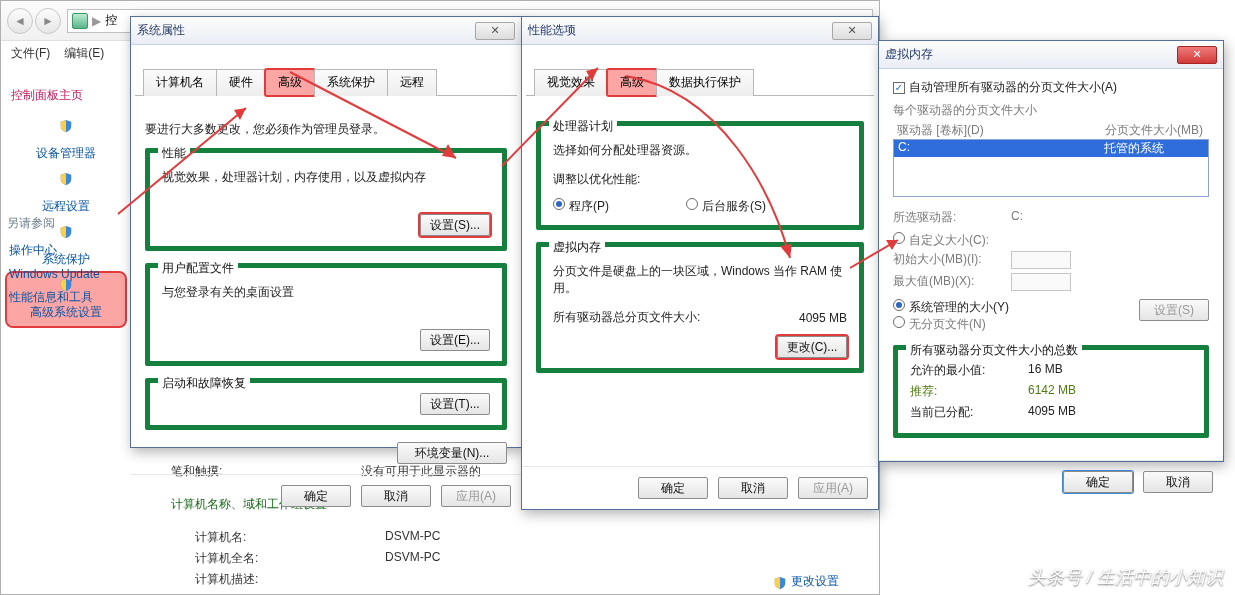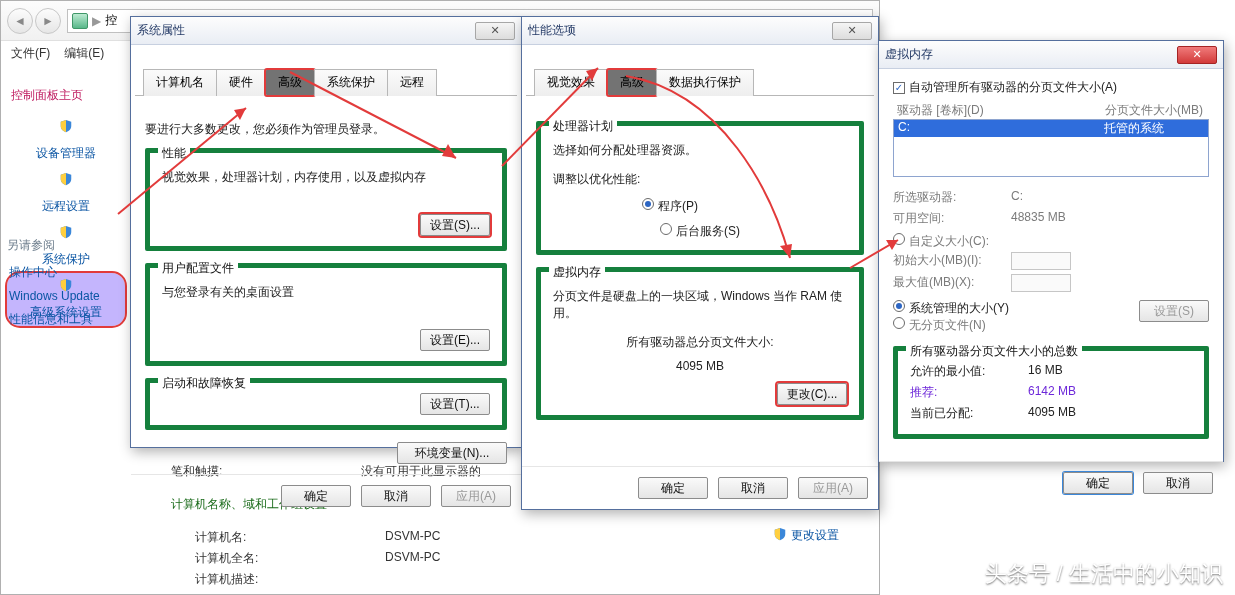--- a/index.html
+++ b/index.html
@@ -8,62 +8,62 @@
   .exp-header{height:40px;display:flex;align-items:center;padding:6px;gap:6px;border-bottom:1px solid #e0e0e0;background:linear-gradient(#fcfcfc,#f1f1f1);}
   .nav-buttons{display:flex;gap:2px;}
   .nav-btn{width:26px;height:26px;border:1px solid #c7c7c7;border-radius:13px;background:linear-gradient(#fcfcfc,#e6e6e6);display:flex;align-items:center;justify-content:center;color:#888;}
   .addr{flex:1;height:24px;border:1px solid #c0c0c0;background:#fff;display:flex;align-items:center;padding:0 4px;gap:4px;}
   .addr .sep{color:#999;}
   .addr .icn{width:16px;height:16px;background:linear-gradient(#bcebd2,#58b789);border:1px solid #3f9768;border-radius:2px;}
   .exp-menu{padding:4px 10px;display:flex;gap:14px;color:#333;}
   .sidebar{position:absolute;left:0;top:70px;width:130px;padding:10px 6px;}
   .sb-title{color:#be185d;padding:6px 4px 10px;}
   .sb-item{display:flex;align-items:center;gap:12px;padding:5px 4px;color:#0a55a3;flex-direction:column;}
-  .sb-item.sel{outline:2px solid #e23b3b;outline-offset:0;border-radius:13px;background:#c4b5fd;}
+  .sb-item.sel{outline:2px solid #e23b3b;outline-offset:0;border-radius:6px;background:#fca5a5;}
   .shield{width:14px;height:14px;display:inline-block;}
   .shield svg{width:14px;height:14px;}
-  .sb-footer{position:absolute;bottom:4px;left:6px;color:#70808f;}
+  .sb-footer{position:absolute;bottom:26px;left:6px;color:#70808f;}
   .sb-footer .lnk{color:#0a55a3;padding:4px 2px;}
   .content-back{position:absolute;left:130px;top:70px;right:0;bottom:0;padding:20px 40px;color:#333;}
   .content-back h4{font-weight:normal;margin:0 0 14px 0;color:#1a6b1a;}
   .row-l{display:flex;gap:60px;padding:2px 0;}
   .row-l .lab{width:130px;}
-  .chg{display:flex;align-items:flex-start;gap:4px;color:#0a55a3;}
+  .chg{display:flex;align-items:flex-end;gap:4px;color:#0a55a3;}
 
   .win{position:absolute;background:#fff;border:1px solid #556f9d;box-shadow:2px 4px 12px rgba(0,0,0,.3);}
   .title{height:28px;background:linear-gradient(#fdfdfd,#e9edf4);display:flex;align-items:center;padding:0 6px;color:#243a66;border-bottom:1px solid #c7d0e0;}
   .title .sp{flex:1;}
   .closex{width:40px;height:18px;border:1px solid #a7a7a7;border-radius:2px;background:linear-gradient(#f5f5f5,#ddd);display:flex;align-items:center;justify-content:center;font-size:11px;color:#555;}
   .closex.red{background:linear-gradient(#f07b7b,#d23a3a);color:#fff;border-color:#a52424;}
   .tabs{display:flex;padding:8px 8px 0;border-bottom:1px solid #b7b7b7;margin:15px 4px;}
   .tab{padding:4px 12px;border:1px solid #b7b7b7;border-bottom:none;background:linear-gradient(#fbfbfb,#eee);margin-right:-1px;position:relative;top:1px;}
-  .tab.act{background:#737373;border-bottom:1px solid #fff;}
+  .tab.act{background:#fca5a5;border-bottom:1px solid #fff;}
   .tab.hl{outline:2px solid #e23b3b;outline-offset:-1px;border-radius:2px;}
   .pane{padding:10px 14px;color:#222;}
   .group{border:5px solid #15803d;border-radius:2px;padding:10px 12px 10px;margin-bottom:12px;position:relative;}
   .group>legend,.grp-title{position:absolute;top:-8px;left:8px;background:#fff;padding:0 4px;color:#111;}
-  .group .row{display:flex;align-items:center;gap:8px;flex-direction:column;}
+  .group .row{display:flex;align-items:center;gap:17px;}
   .btn{display:inline-flex;align-items:center;justify-content:center;height:22px;padding:0 8px;border:1px solid #8c8c8c;background:linear-gradient(#fafafa,#e5e5e5);border-radius:2px;min-width:70px;color:#111;}
   .btn.hl{outline:2px solid #e23b3b;outline-offset:0;margin-left:41px;}
   .right{display:flex;justify-content:flex-end;}
   .footer-btns{display:flex;gap:10px;justify-content:flex-end;padding:10px;border-top:1px solid #e6e6e6;}
   .radio{width:12px;height:12px;border:1px solid #6b6b6b;border-radius:50%;display:inline-block;margin-right:4px;position:relative;}
   .radio.on::after{content:"";width:6px;height:6px;background:#2d66c3;border-radius:50%;position:absolute;left:2px;top:2px;}
   .chk{width:12px;height:12px;border:1px solid #6b6b6b;display:inline-flex;align-items:center;justify-content:center;margin-right:4px;font-size:10px;color:#2d66c3;}
   .list{border:1px solid #8ea4cf;height:58px;overflow:hidden;font-size:12px;color:#333;}
   .list-h{display:flex;color:#7b7b7b;padding:0 4px;}
   .list-h span:nth-child(1){flex:1;}
   .list-h span:nth-child(2){width:100px;}
   .list-row{background:#2f6ddc;color:#fff;display:flex;padding:0 4px;}
   .list-row span:nth-child(1){flex:1;}
   .list-row span:nth-child(2){width:100px;}
   .kv{display:flex;gap:8px;padding:2px 0;color:#7b7b7b;}
   .kv .k{width:110px;}
   .smallinput{width:60px;height:18px;border:1px solid #c6c6c6;background:#fafafa;}
-  .watermark{position:absolute;right:12px;bottom:6px;color:#fff;font-size:22px;text-shadow:0 1px 2px rgba(0,0,0,.6);}
+  .watermark{position:absolute;right:12px;bottom:6px;color:#fff;font-size:18px;text-shadow:0 1px 2px rgba(0,0,0,.6);font-style:italic;}
 
   svg.arrow{position:absolute;pointer-events:none;}
   .arrow line,.arrow path{stroke:#e23b3b;stroke-width:2;fill:none;}
   .arrow polygon{fill:#e23b3b;}
 </style>
 </head>
 <body>
 
 <div class="explorer">
   <div class="exp-header">
@@ -246,39 +246,36 @@
 </div>
 
 <div class="win" style="left:878px;top:40px;width:346px;height:422px">
   <div class="title">
     <span>虚拟内存</span>
       <span class="sp"></span>
     <span class="closex red">✕</span>
   </div>
   <div class="pane">
     <div style="margin-bottom:6px"><span class="chk">✓</span><span>自动管理所有驱动器的分页文件大小(A)</span></div>
+    <div style="color:#7b7b7b;margin-bottom:3px">每个驱动器的分页文件大小</div>
     <div class="list-h">
       <span>驱动器 [卷标](D)</span>
       <span>分页文件大小(MB)</span>
     </div>
     <div class="list">
       <div class="list-row">
         <span>C:</span>
         <span>托管的系统</span>
       </div>
     </div>
 
     <div style="height:10px"></div>
     <div class="kv">
         <span class="k">所选驱动器:</span>
         <span>C:</span>
-      </div>
-    <div class="kv">
-        <span class="k">可用空间:</span>
-        <span>48835 MB</span>
       </div>
 
     <div style="color:#7b7b7b;margin-top:4px">
       <label><span class="radio"></span><span>自定义大小(C):</span></label>
     </div>
     <div class="kv">
         <span class="k">初始大小(MB)(I):</span>
         <span class="smallinput"></span>
       </div>
     <div class="kv">
@@ -293,21 +290,21 @@
       </div>
       <span class="btn" style="color:#999">设置(S)</span>
     </div>
 
     <div class="group" style="margin-top:12px">
       <div class="grp-title">所有驱动器分页文件大小的总数</div>
       <div class="kv" style="color:#222">
           <span class="k">允许的最小值:</span>
           <span>16 MB</span>
         </div>
-      <div class="kv" style="color:#6d28d9">
+      <div class="kv" style="color:#4d7c0f">
           <span class="k">推荐:</span>
           <span>6142 MB</span>
         </div>
       <div class="kv" style="color:#222">
           <span class="k">当前已分配:</span>
           <span>4095 MB</span>
         </div>
     </div>
   </div>
   <div class="footer-btns">

